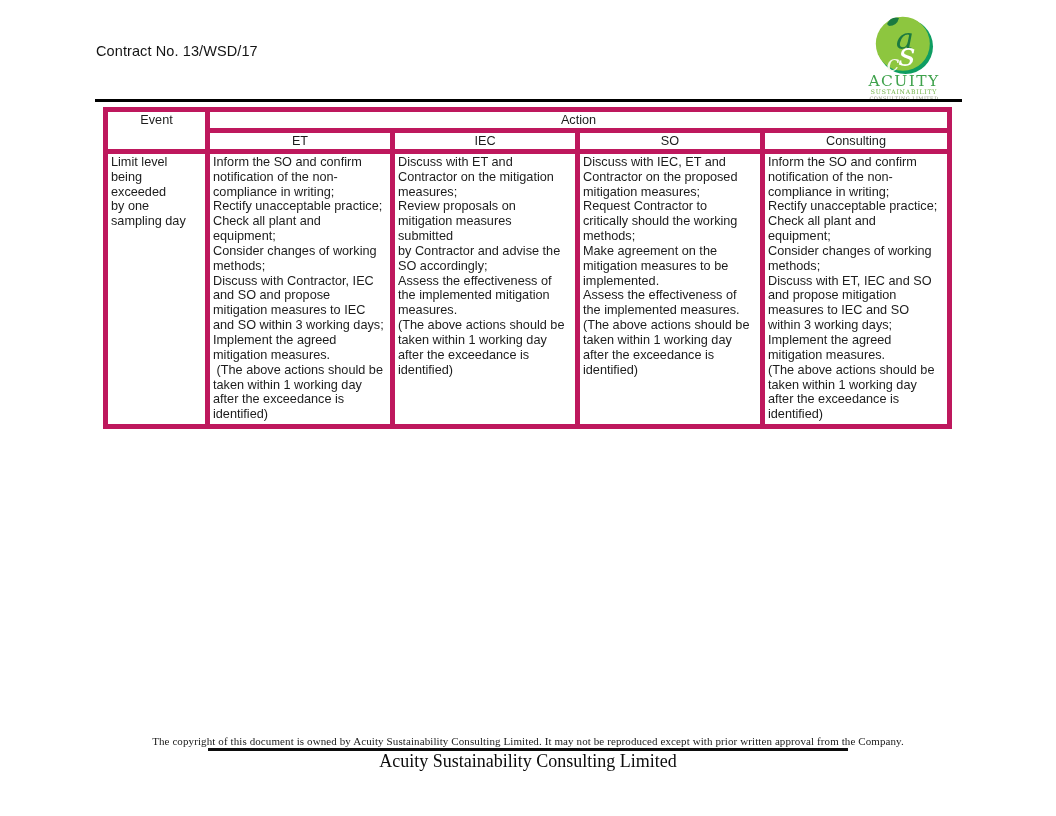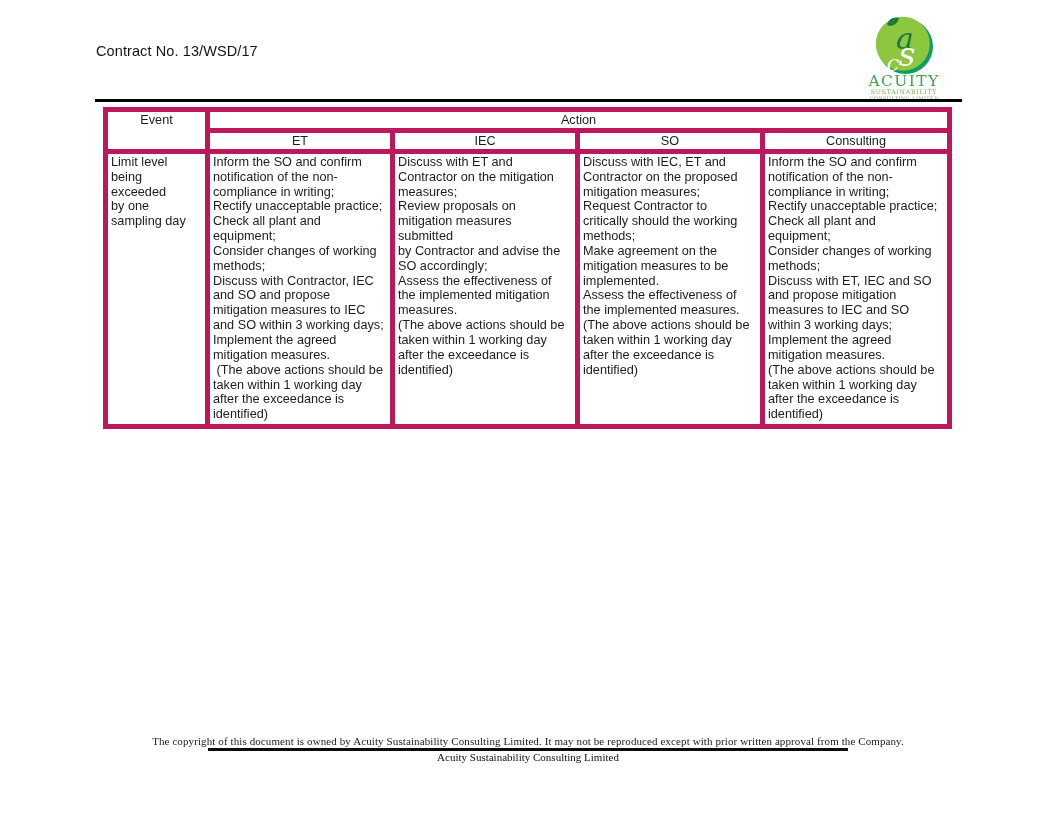--- a/index.html
+++ b/index.html
@@ -53,21 +53,21 @@
     font-size:11px; color:#1a1a1a; letter-spacing:0.1px;
   }
   .footer-rule {
     position:absolute; left:208px; top:748px;
     width:640px; height:3px; background:#0c0c0c;
   }
   .footer-company {
     position:absolute; left:0; top:751px; width:1056px;
     text-align:center;
     font-family:"Liberation Serif", serif;
-    font-size:11px; color:#0c0c0c;
+    font-size:18px; color:#0c0c0c;
   }
 </style>
 </head>
 <body>
 
 <div class="doc-header">
   <div>Contract No. 13/WSD/17</div>
 </div>
 
 <div class="logo-wrap">

